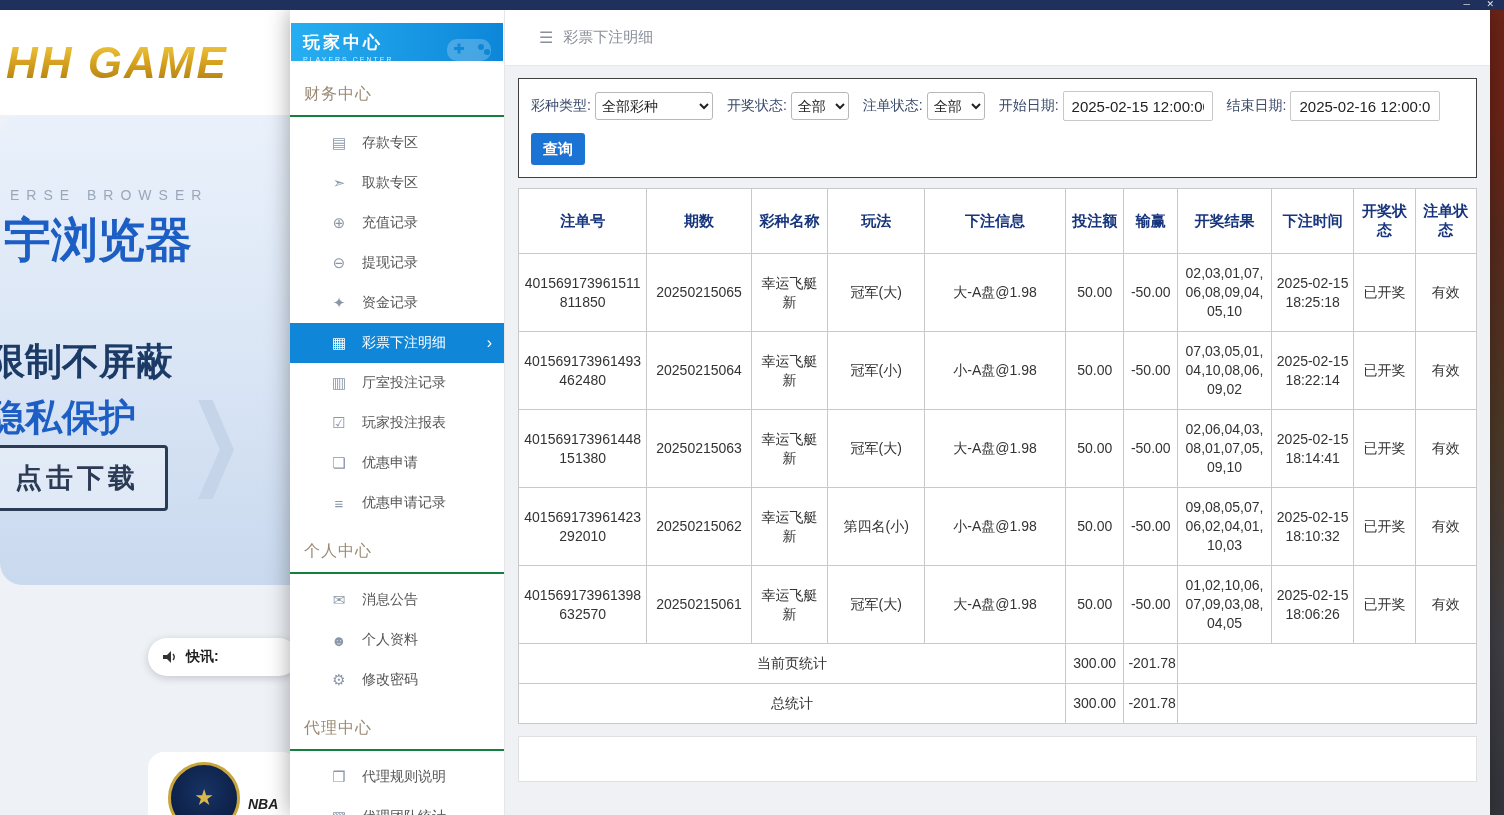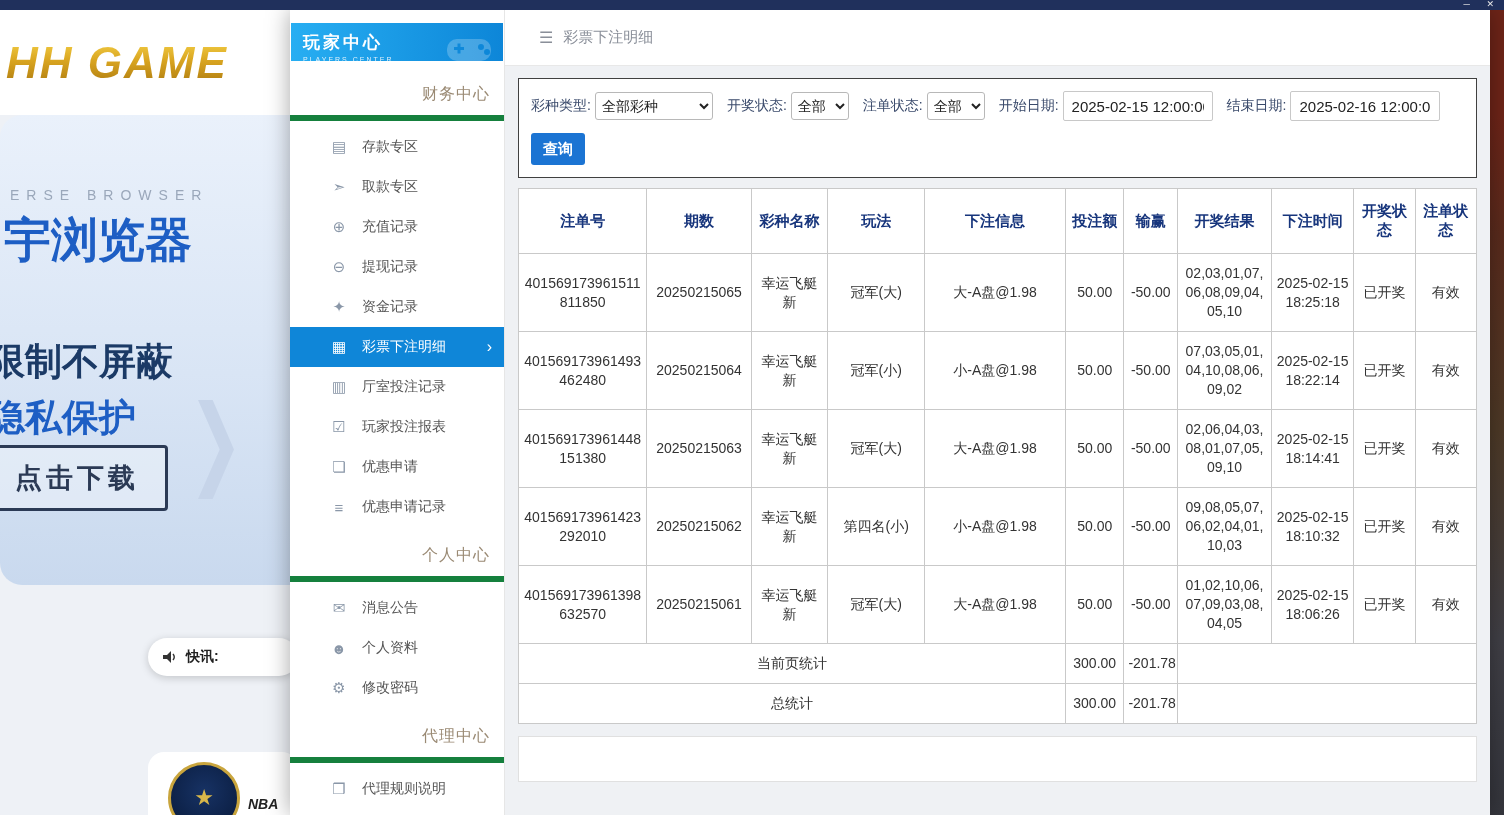--- a/index.html
+++ b/index.html
@@ -44,21 +44,21 @@
   .modal { position:absolute; left:290px; top:10px; width:1200px; height:805px; background:#fff;
     box-shadow:0 0 22px rgba(0,0,0,.35); display:flex; z-index:10; }
 
   
   .sidebar { width:215px; background:#fff; border-right:1px solid #e6e6e6; padding-top:8px; overflow:hidden; flex:none; }
   .sidebar-header { margin:5px 1px; height:38px; background:linear-gradient(90deg,#27aef2 0%,#0d86d8 100%);
     color:#fff; padding:8px 12px; position:relative; }
   .sidebar-title { font-size:17px; font-weight:bold; letter-spacing:3px; }
   .sidebar-subtitle { font-size:7px; letter-spacing:2px; color:rgba(255,255,255,.85); margin-top:2px; }
   .gamepad { position:absolute; right:8px; top:8px; opacity:.5; }
-  .section-title { font-size:16px; color:#9a8a74; padding:18px 14px 10px 14px; border-bottom:6px solid #15803d; margin-bottom:6px; letter-spacing:1px;text-align:right; }
+  .section-title { font-size:16px; color:#9a8a74; padding:18px 14px 10px 14px; border-bottom:2px solid #15803d; margin-bottom:6px; letter-spacing:1px; }
   .side-item { display:flex; align-items:center; height:40px; padding:0 12px 0 40px; color:#555; font-size:14px; cursor:pointer; position:relative; }
   .side-icon { width:18px; margin-right:14px; color:#8a97a8; font-size:15px; text-align:center; }
   .side-item.active { background:#0f86d8; color:#fff; }
   .side-item.active .side-icon { color:#fff; }
   .side-item .chevron { position:absolute; right:12px; font-size:16px; color:#fff; }
 
   
   .content { flex:1; min-width:0; background:#eff1f4; display:flex; flex-direction:column; }
   .content-header { height:56px; background:#fff; border-bottom:1px solid #e8e8e8; display:flex; align-items:center; padding-left:34px; flex:none; }
   .menu-icon { font-size:16px; color:#8a8f99; margin-right:10px; cursor:pointer; }

